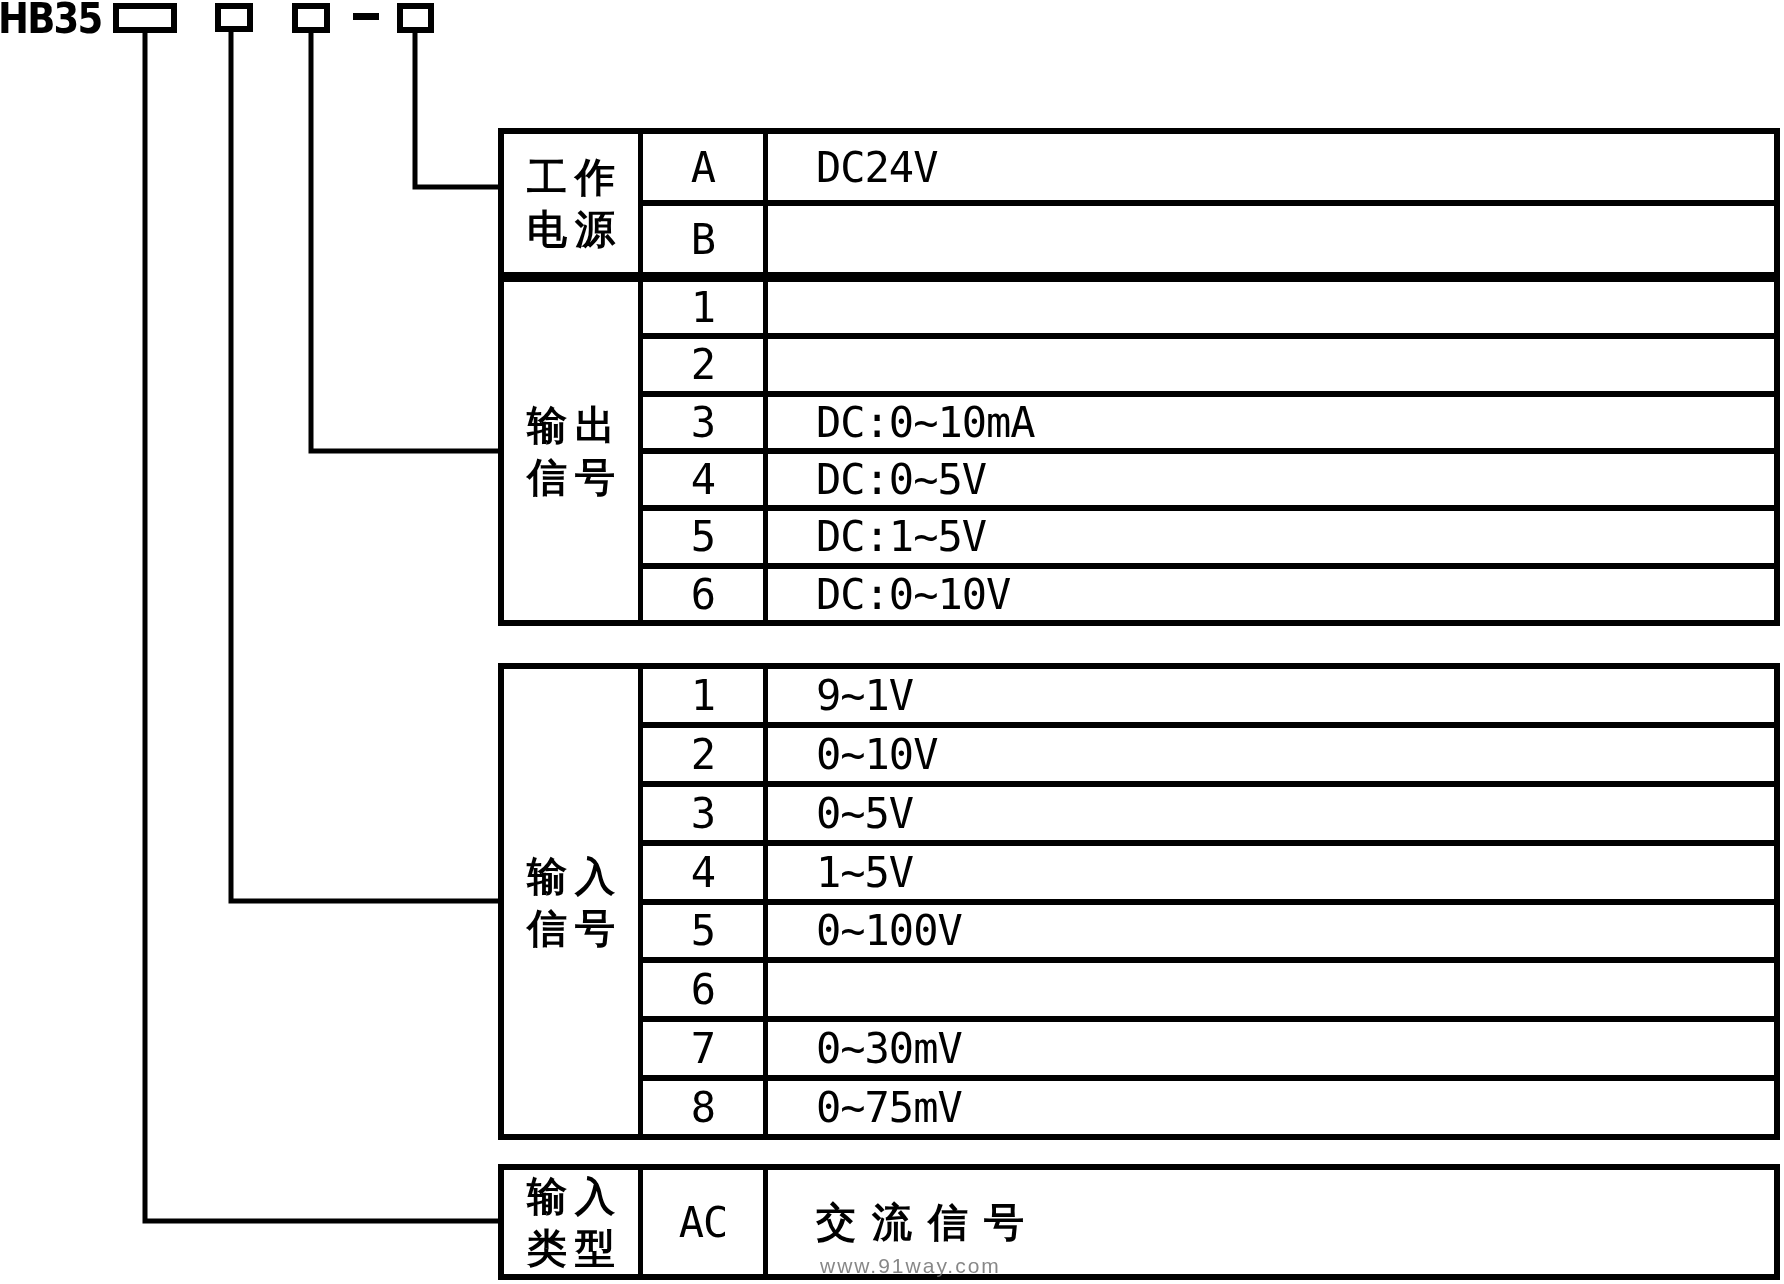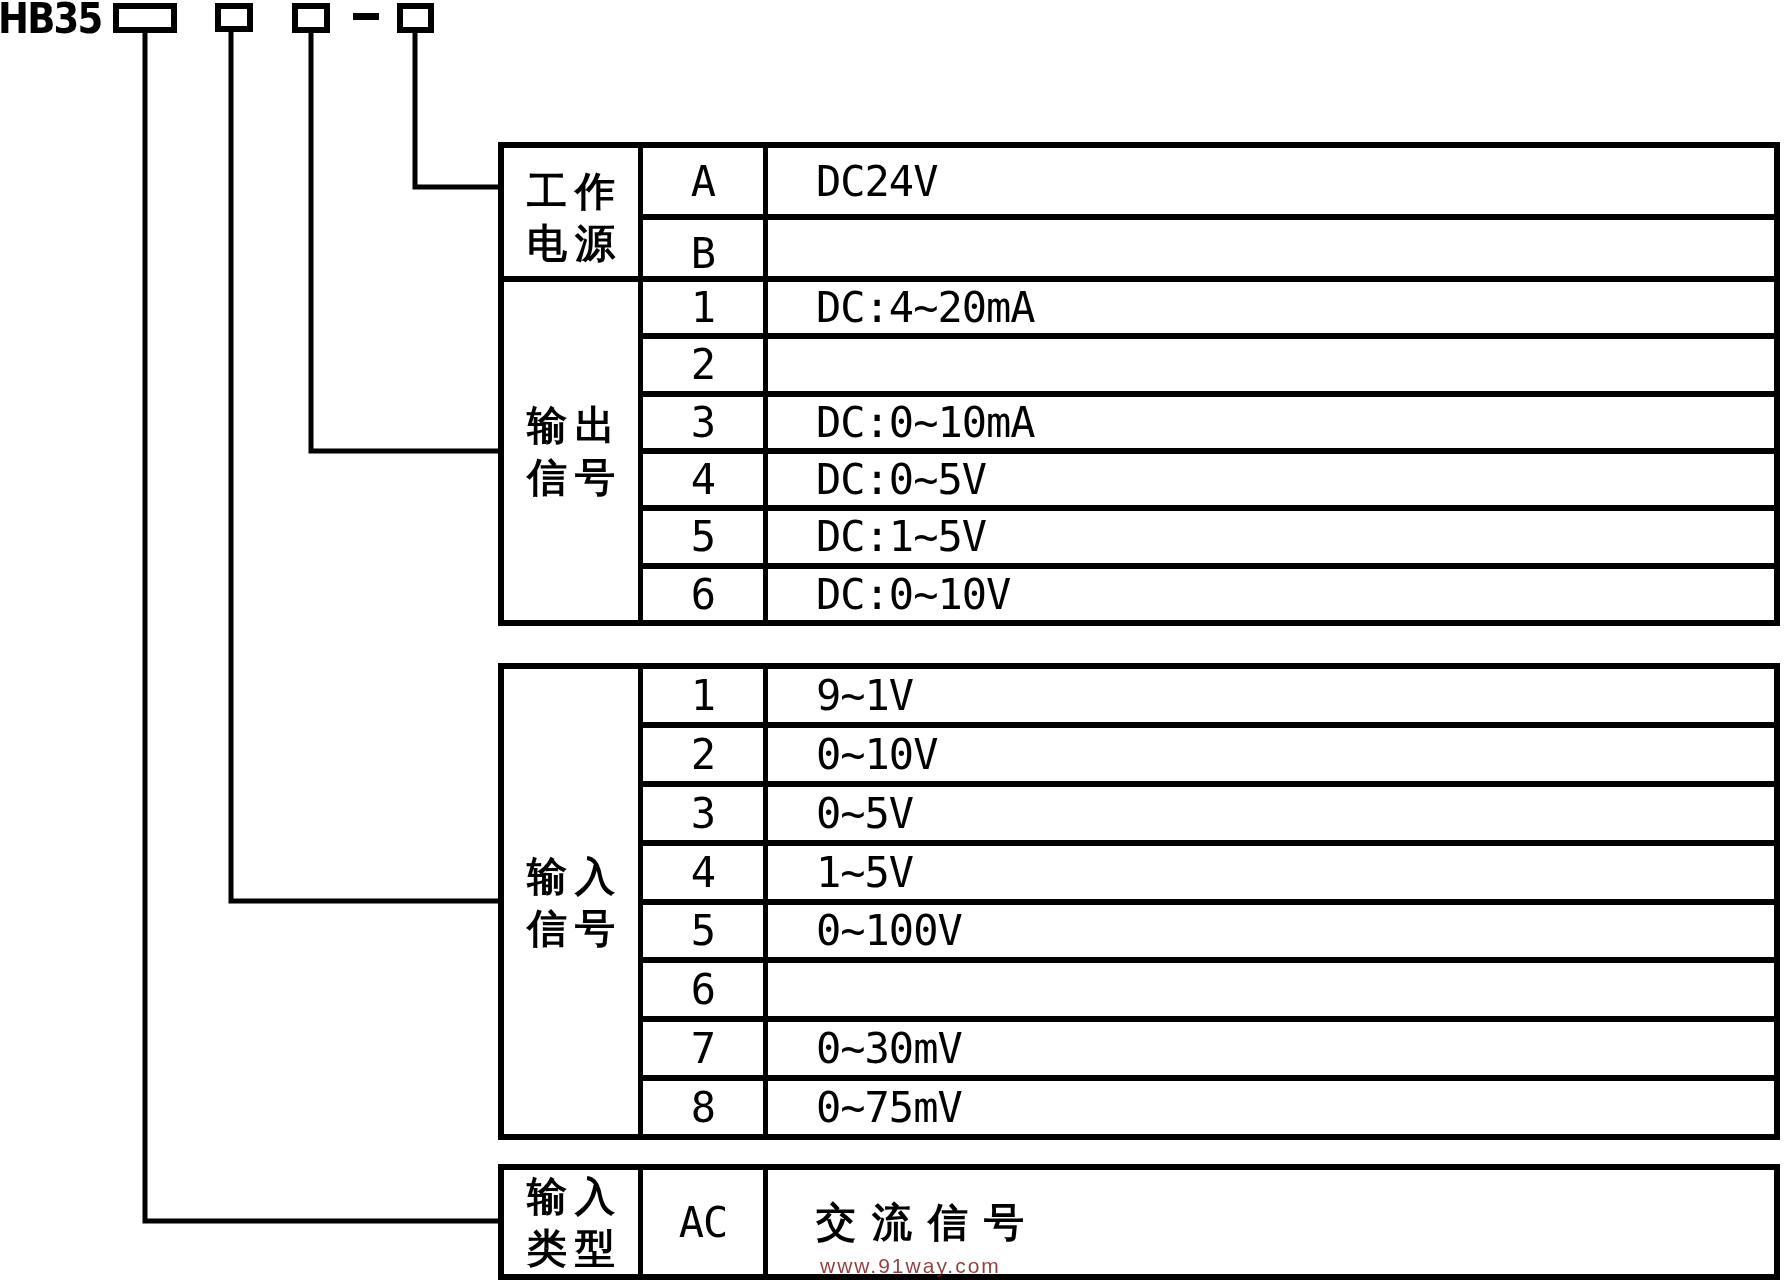--- a/index.html
+++ b/index.html
@@ -54,21 +54,21 @@
   
   .opt-table {
     position: absolute;
     left: 498px;
     width: 1282px;
     border: 6px solid #000;
     background: #fff;
     display: flex;
     flex-direction: row;
   }
-  .opt-table.t1 { top: 142px;  height: 150px; }
+  .opt-table.t1 { top: 128px;  height: 150px; }
   .opt-table.t2 { top: 276px;  height: 350px; }
   .opt-table.t3 { top: 663px;  height: 477px; }
   .opt-table.t4 { top: 1164px; height: 116px; }
 
   .label-cell {
     width: 139px;
     border-right: 5px solid #000;
     display: flex;
     flex-direction: column;
     align-items: center;
@@ -125,21 +125,21 @@
     letter-spacing: 16px;
   }
 
   
   .watermark {
     position: absolute;
     left: 820px; top: 1254px;
     font-family: "Liberation Sans", "DejaVu Sans", sans-serif;
     font-size: 21px;
     letter-spacing: 2px;
-    color: #7f1d1d;
+    color: #737373;
     opacity: 0.85;
     white-space: nowrap;
   }
 </style>
 </head>
 <body>
 
 <div class="canvas">
 
   <div class="model-title">HB35</div>
@@ -174,21 +174,20 @@
   </div>
 
   <div class="opt-table t2">
     <div class="label-cell">
       <span class="label-line">输出</span>
       <span class="label-line">信号</span>
     </div>
     <div class="rows">
         <div class="opt-row">
           <div class="code-cell">1</div>
-          <div class="value-cell">DC:4~20mA</div>
         </div>
         <div class="opt-row">
           <div class="code-cell">2</div>
         </div>
         <div class="opt-row">
           <div class="code-cell">3</div>
           <div class="value-cell">DC:0~10mA</div>
         </div>
         <div class="opt-row">
           <div class="code-cell">4</div>

